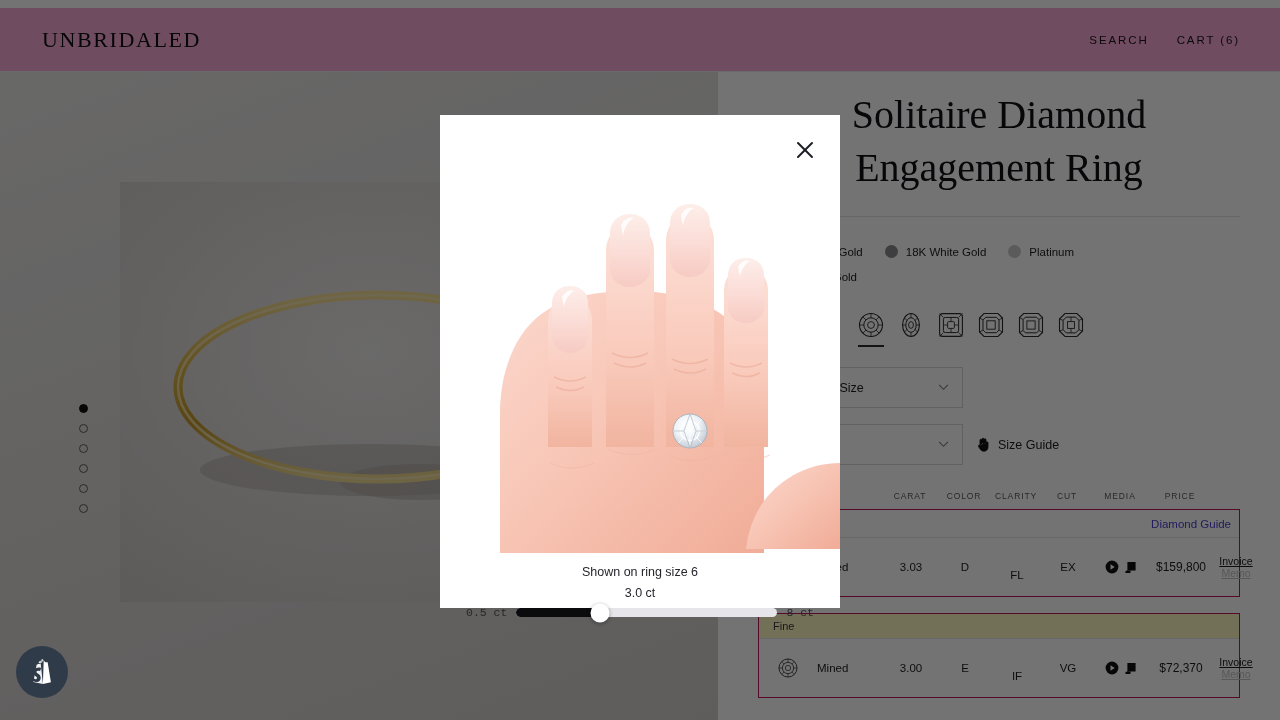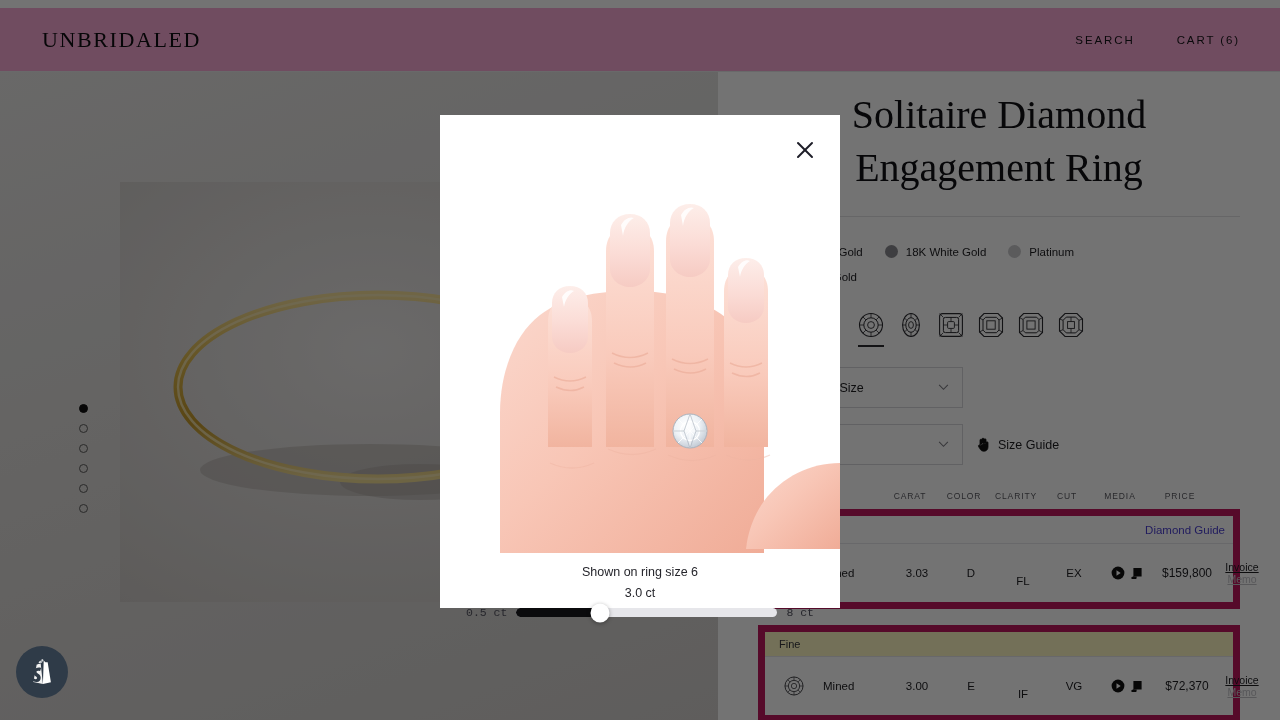--- a/index.html
+++ b/index.html
@@ -25,21 +25,21 @@
     font-family: "Liberation Serif", serif;
     font-size: 22px; letter-spacing: 1.6px; color: #0f0f12;
     white-space: nowrap;
   }
   .nav { display: flex; align-items: center; margin-left: 38px; }
   .nav-item {
     font-size: 11.5px; letter-spacing: 2.1px; color: #16161a;
     margin-right: 37px; white-space: nowrap; cursor: pointer;
   }
   .header-right {
-    position: absolute; right: 40px; display: flex; align-items: center; gap: 14px;
+    position: absolute; right: 40px; display: flex; align-items: center;
   }
   .header-right .hr-item {
     font-size: 11.5px; letter-spacing: 1.9px; color: #16161a;
     margin-left: 28px; white-space: nowrap; cursor: pointer;
   }
 
   
   .gallery {
     position: absolute; left: 0; top: 72px; width: 718px; height: 648px;
     background: linear-gradient(160deg, #e8e7e6 0%, #dedcda 45%, #d2cfcd 100%);
@@ -115,21 +115,21 @@
     display: flex; align-items: center; margin-left: 14px; cursor: pointer;
   }
   .size-guide-text { font-size: 12.5px; color: #1d1d21; margin-left: 7px; }
 
   
   .dia-table { margin-top: 18px; width: 482px; }
   .dthead {
     display: flex; align-items: center; height: 26px;
     font-size: 8.5px; letter-spacing: 0.9px; color: #5a5a61;
   }
-  .dtbox { border: 7px solid #be185d; }
+  .dtbox { border: 1px solid #be185d; }
   .guide-row {
     display: flex; justify-content: flex-end; align-items: center;
     height: 28px; padding-right: 8px; border-bottom: 1px solid #e6e6ea;
   }
   .guide-link { font-size: 11.5px; color: #4b3fd0; cursor: pointer; }
   .drow { display: flex; align-items: center; height: 58px; }
   .group-head {
     height: 25px; display: flex; align-items: center;
     padding-left: 14px; font-size: 11px; color: #35353b;
     border-bottom: 1px solid #e6e6ea; background: #fef9c3;

